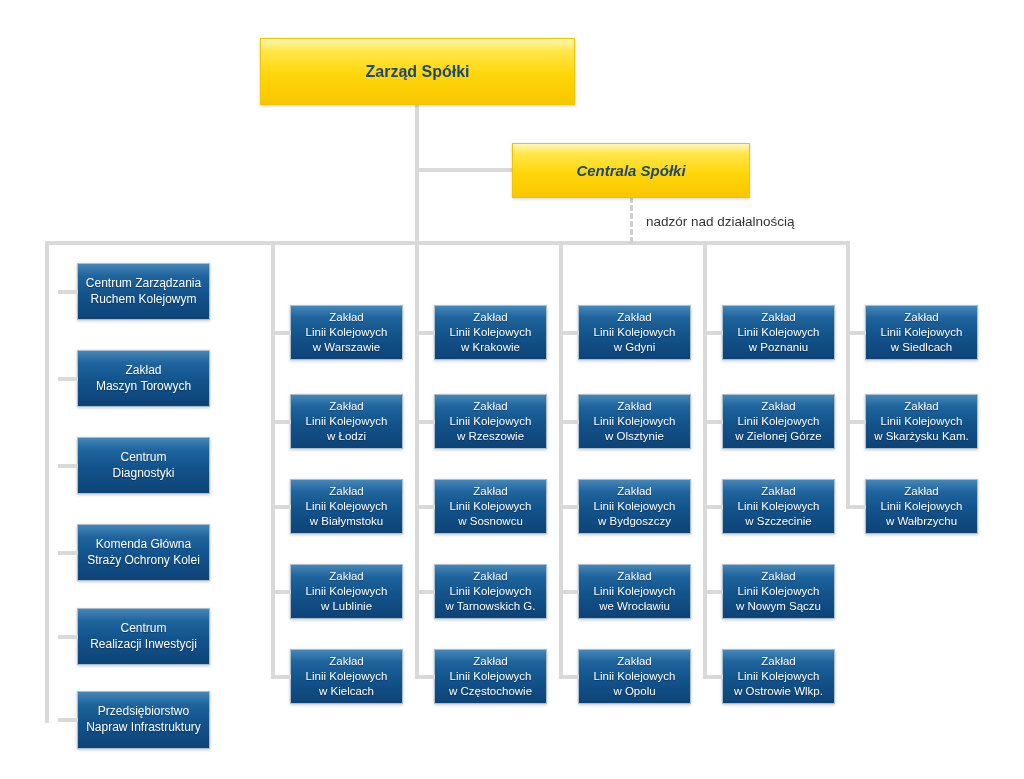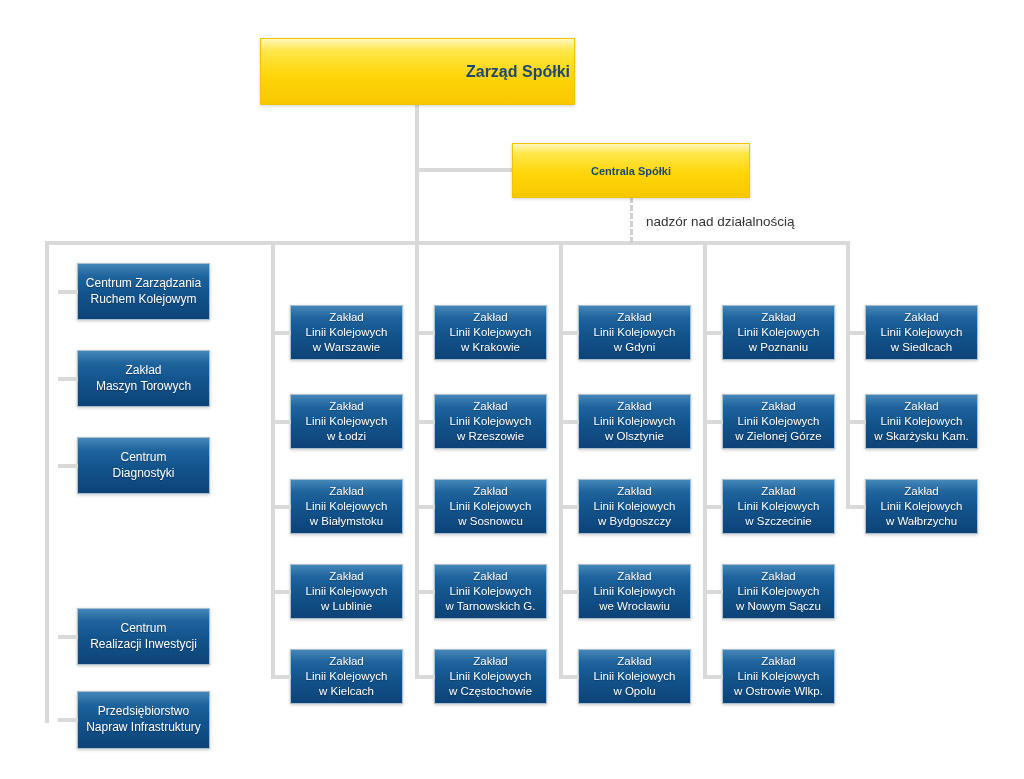--- a/index.html
+++ b/index.html
@@ -37,22 +37,22 @@
   .box.blue.wide { font-size:12px;margin-left:12px; }
 
   
   .box.yellow {
     background:linear-gradient(180deg,#fff7bc 0%,#ffe74a 18%,#ffd60a 55%,#f9c700 100%);
     color:#1b4875;
     font-weight:bold;
     box-shadow:0 1px 3px rgba(0,0,0,0.18);
     border:1px solid #f0c400;
   }
-  .box.yellow.main { font-size:16px;text-align:right; }
-  .box.yellow.sub  { font-size:11px; }
+  .box.yellow.main { font-size:16px; }
+  .box.yellow.sub  { font-size:15px;font-style:italic; }
 
   
   .stub::before {
     content:"";
     position:absolute;
     left:-20px; top:50%; margin-top:-2px;
     width:20px; height:4px;
     background:#d9d9d9;
   }
 
@@ -95,20 +95,24 @@
 Ruchem Kolejowym</span>
   </div>
   <div class="box blue wide stub" style="left:65px;top:350px;width:133px;height:57px">
     <span class="box-label">Zakład
 Maszyn Torowych</span>
   </div>
   <div class="box blue wide stub" style="left:65px;top:437px;width:133px;height:57px">
     <span class="box-label">Centrum
 Diagnostyki</span>
   </div>
+  <div class="box blue wide stub" style="left:65px;top:524px;width:133px;height:57px">
+    <span class="box-label">Komenda Główna
+Straży Ochrony Kolei</span>
+  </div>
   <div class="box blue wide stub" style="left:65px;top:608px;width:133px;height:57px">
     <span class="box-label">Centrum
 Realizacji Inwestycji</span>
   </div>
   <div class="box blue wide stub" style="left:65px;top:691px;width:133px;height:58px">
     <span class="box-label">Przedsiębiorstwo
 Napraw Infrastruktury</span>
   </div>
 
   <div class="box blue stub" style="left:290px;top:305px;width:113px;height:55px">

